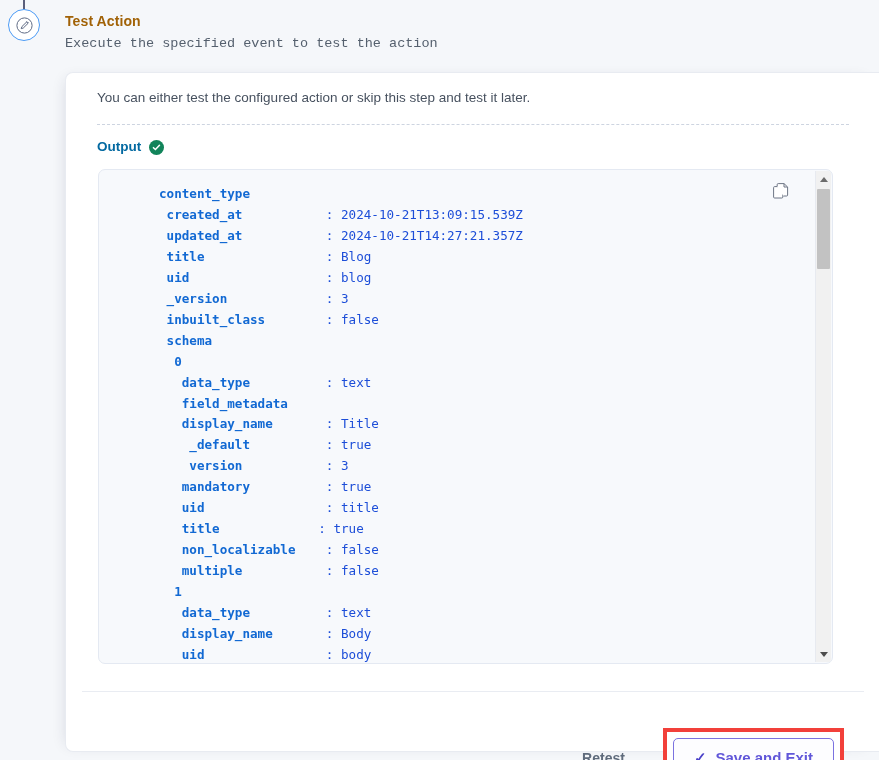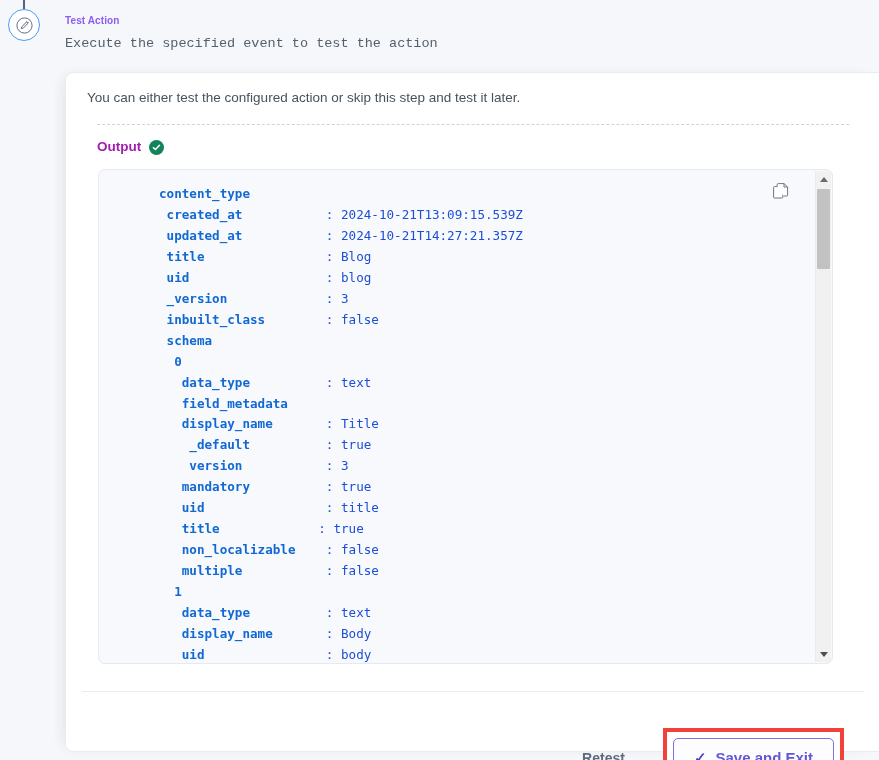--- a/index.html
+++ b/index.html
@@ -48,23 +48,23 @@
   .step-icon svg { display: block; }
 
   
   .section-head {
     position: absolute;
     left: 65px;
     top: 12px;
     width: 700px;
   }
   .section-title {
-    font-size: 10px;
-    font-weight: bold;
-    color: #8b5cf6;
+    font-size: 14px;
+    font-weight: bold;
+    color: #a16207;
     letter-spacing: .1px;
     margin: 0 0 5px 0;
     line-height: 18px;
   }
   .section-sub {
     font-size: 13.5px;
     color: #55606e;
     margin: 0;
     line-height: 17px;
     font-family: Liberation Mono, monospace;
@@ -80,21 +80,21 @@
     background: #ffffff;
     border: 1px solid #e8ebf1;
     border-right: none;
     border-radius: 8px 0 0 8px;
     box-sizing: border-box;
     box-shadow: -6px 0 14px -8px rgba(30, 40, 70, .16);
   }
 
   .card-intro {
     position: absolute;
-    left: 21px;
+    left: 31px;
     top: 16px;
     font-size: 13.5px;
     color: #47515f;
     line-height: 18px;
   }
 
   .dashed-div {
     position: absolute;
     left: 31px;
     top: 51px;
@@ -108,21 +108,21 @@
     position: absolute;
     left: 31px;
     top: 66px;
     display: flex;
     align-items: center;
     gap: 8px;
   }
   .output-label {
     font-size: 13.5px;
     font-weight: bold;
-    color: #a21caf;
+    color: #0369a1;
     line-height: 16px;
   }
   .badge-ok {
     width: 15px;
     height: 15px;
     border-radius: 50%;
     background: #11845a;
     display: flex;
     align-items: center;
     justify-content: center;

